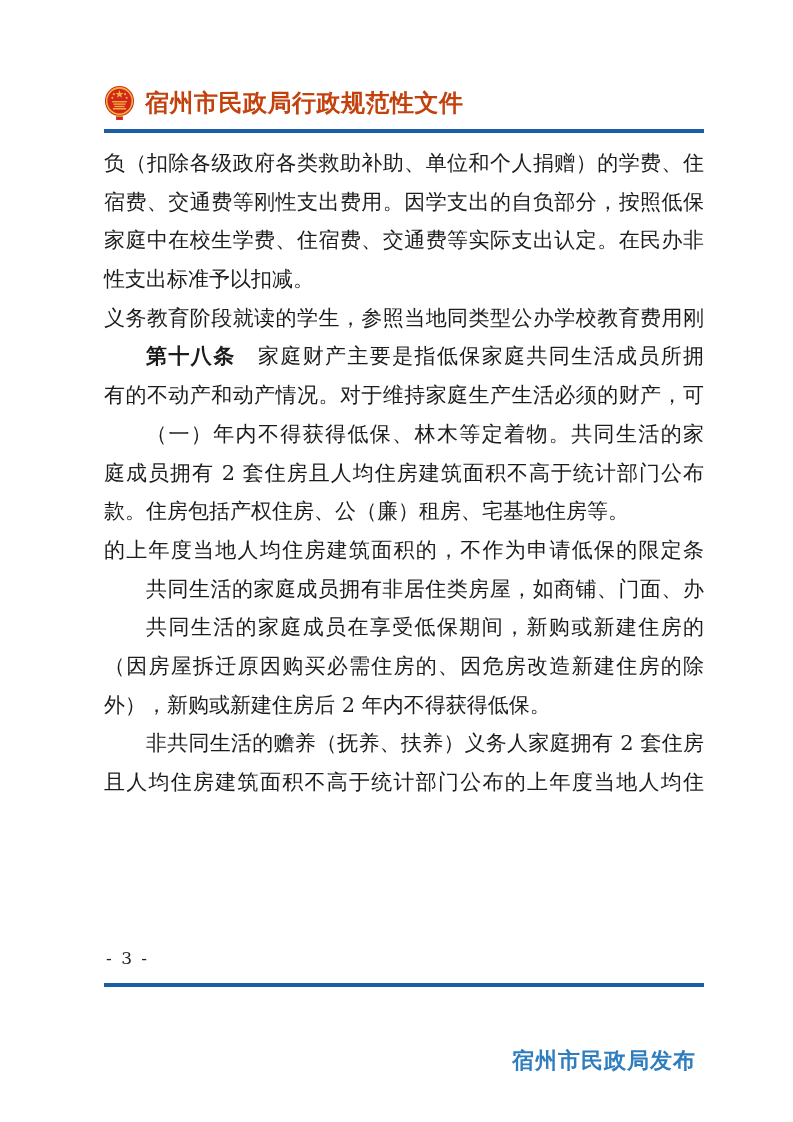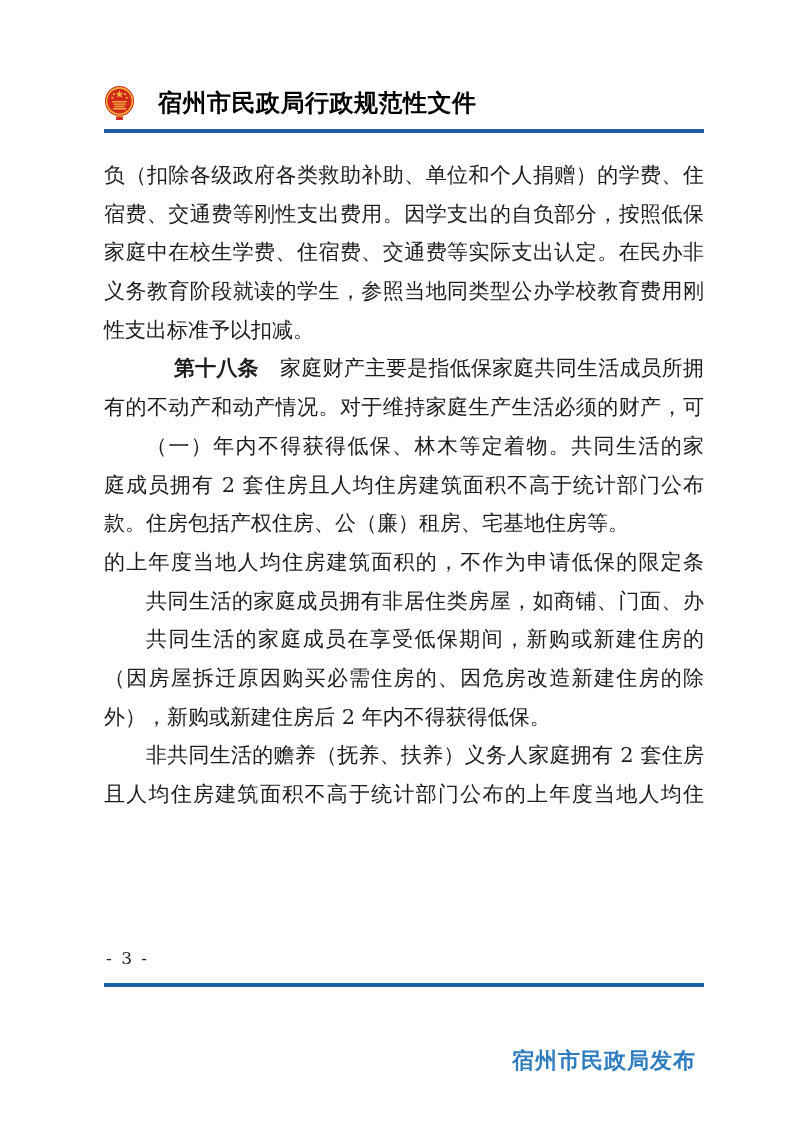--- a/index.html
+++ b/index.html
@@ -10,49 +10,48 @@
     overflow:hidden;
     font-family:"DejaVu Serif","Liberation Serif",serif;
   }
   
   .doc-header {
     position:absolute; top:82px; left:104px; width:600px; height:42px;
     display:flex; align-items:center; gap:7px;
   }
   .emblem { width:31px; height:36px; flex:0 0 auto; }
   .doc-title {
-    margin:16px;
+    margin:3px;
     font-family:Liberation Mono, monospace;
     font-weight:bold;
     font-size:24px;
-    color:#000000;
+    color:#c2410c;
     letter-spacing:0.5px;
     white-space:nowrap;
   }
   .header-rule {
     position:absolute; top:129px; left:104px; width:600px; height:4px;
     background:#1b5ea6;
   }
   
   .body-text {
-    position:absolute; top:156px; left:104px; width:600px;
+    position:absolute; top:144px; left:104px; width:600px;
     color:#1c1c1c;
   }
   .line {
     height:38.7px; line-height:38.7px;
     font-size:21px;
     white-space:normal;
     text-align:justify; text-align-last:left;
   }
   .line.justify { text-align-last:justify; }
   .line.indent { padding-left:42px; }
   .lead {
     font-family:"DejaVu Sans","Liberation Sans",sans-serif;
     font-weight:bold;
-    margin-left:28px;
   }
   
   .page-number {
     position:absolute; top:948px; left:106px;
     font-size:17px; color:#222222; letter-spacing:2px;
     font-family:"DejaVu Serif","Liberation Serif",serif;
   }
   .footer-rule {
     position:absolute; top:983px; left:104px; width:600px; height:4px;
     background:#1b5ea6;
@@ -88,22 +87,22 @@
     </svg>
     <h1 class="doc-title">宿州市民政局行政规范性文件</h1>
   </div>
 
   <div class="header-rule"></div>
 
   <div class="body-text">
       <div class="line justify">负（扣除各级政府各类救助补助、单位和个人捐赠）的学费、住</div>
       <div class="line justify">宿费、交通费等刚性支出费用。因学支出的自负部分，按照低保</div>
       <div class="line justify">家庭中在校生学费、住宿费、交通费等实际支出认定。在民办非</div>
+      <div class="line">性支出标准予以扣减。</div>
       <div class="line justify">义务教育阶段就读的学生，参照当地同类型公办学校教育费用刚</div>
-      <div class="line">性支出标准予以扣减。</div>
       <div class="line indent justify"><b class="lead">第十八条</b>　家庭财产主要是指低保家庭共同生活成员所拥</div>
       <div class="line justify">有的不动产和动产情况。对于维持家庭生产生活必须的财产，可</div>
       <div class="line indent justify">（一）年内不得获得低保、林木等定着物。共同生活的家</div>
       <div class="line justify">庭成员拥有 2 套住房且人均住房建筑面积不高于统计部门公布</div>
       <div class="line">款。住房包括产权住房、公（廉）租房、宅基地住房等。</div>
       <div class="line justify">的上年度当地人均住房建筑面积的，不作为申请低保的限定条</div>
       <div class="line indent justify">共同生活的家庭成员拥有非居住类房屋，如商铺、门面、办</div>
       <div class="line indent justify">共同生活的家庭成员在享受低保期间，新购或新建住房的</div>
       <div class="line justify">（因房屋拆迁原因购买必需住房的、因危房改造新建住房的除</div>
       <div class="line">外），新购或新建住房后 2 年内不得获得低保。</div>

